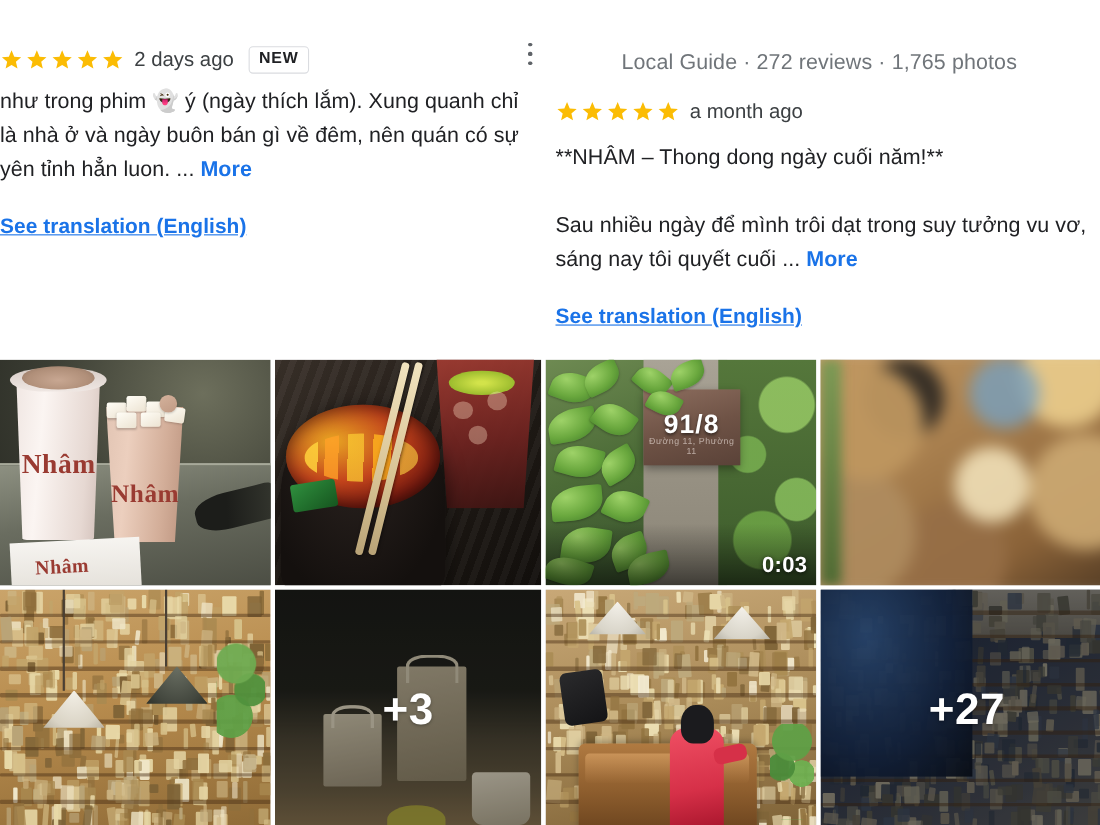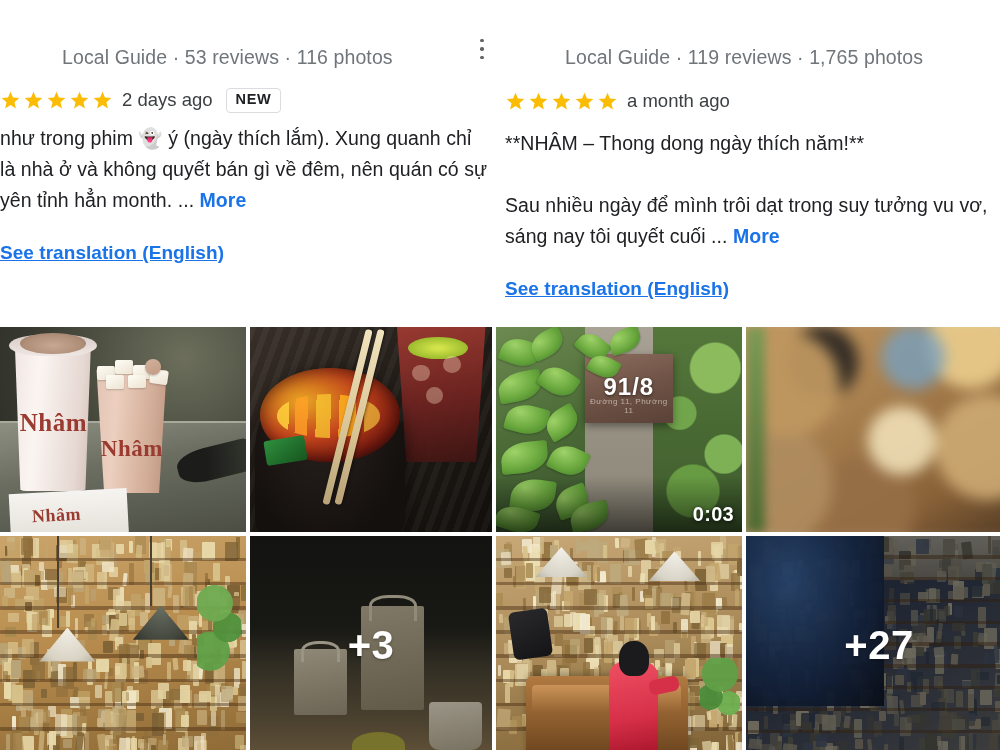--- a/index.html
+++ b/index.html
@@ -357,23 +357,20 @@
   .books i { position: absolute; display: block; border-radius: 1px; }
 </style>
 </head>
 <body>
 
 <div class="page">
 
   <div class="reviews">
 
     <div class="review left">
-      <div class="meta-row">
-        <div class="meta-text">Local Guide · 53 reviews · 116 photos</div>
-      </div>
       <div class="kebab">
         <span></span>
           <span></span>
           <span></span>
       </div>
 
       <div class="rating-row">
         <div class="stars">
           <span class="star">
               <svg width="21" height="21" viewBox="0 0 24 24">
@@ -400,30 +397,30 @@
                 <path fill="#fbbc04" d="M12 17.27 18.18 21l-1.64-7.03L22 9.24l-7.19-.61L12 2 9.19 8.63 2 9.24l5.46 4.73L5.82 21z"></path>
               </svg>
             </span>
         </div>
         <div class="ago">2 days ago</div>
         <div class="new-badge">NEW</div>
       </div>
 
       <div class="body">
         <div class="line">như trong phim 👻 ý (ngày thích lắm). Xung quanh chỉ</div>
-        <div class="line">là nhà ở và không quyết bán gì về đêm, nên quán có sự</div>
-        <div class="line"><span>yên tỉnh hẳn month. ...</span> <span class="more">More</span></div>
+        <div class="line">là nhà ở và ngày buôn bán gì về đêm, nên quán có sự</div>
+        <div class="line"><span>yên tỉnh hẳn luon. ...</span> <span class="more">More</span></div>
       </div>
 
       <a class="translate" href="#">See translation (English)</a>
     </div>
 
     <div class="review right">
       <div class="meta-row">
-        <div class="meta-text">Local Guide · 119 reviews · 1,765 photos</div>
+        <div class="meta-text">Local Guide · 272 reviews · 1,765 photos</div>
       </div>
 
       <div class="rating-row">
         <div class="stars">
           <span class="star">
               <svg width="21" height="21" viewBox="0 0 24 24">
                 <path fill="#fbbc04" d="M12 17.27 18.18 21l-1.64-7.03L22 9.24l-7.19-.61L12 2 9.19 8.63 2 9.24l5.46 4.73L5.82 21z"></path>
               </svg>
             </span>
           <span class="star">
@@ -444,21 +441,21 @@
           <span class="star">
               <svg width="21" height="21" viewBox="0 0 24 24">
                 <path fill="#fbbc04" d="M12 17.27 18.18 21l-1.64-7.03L22 9.24l-7.19-.61L12 2 9.19 8.63 2 9.24l5.46 4.73L5.82 21z"></path>
               </svg>
             </span>
         </div>
         <div class="ago">a month ago</div>
       </div>
 
       <div class="body">
-        <div class="line">**NHÂM – Thong dong ngày thích năm!**</div>
+        <div class="line">**NHÂM – Thong dong ngày cuối năm!**</div>
         <div class="spacer-line"></div>
         <div class="line">Sau nhiều ngày để mình trôi dạt trong suy tưởng vu vơ,</div>
         <div class="line"><span>sáng nay tôi quyết cuối ...</span> <span class="more">More</span></div>
       </div>
 
       <a class="translate" href="#">See translation (English)</a>
     </div>
   </div>
 
   <div class="grid">

